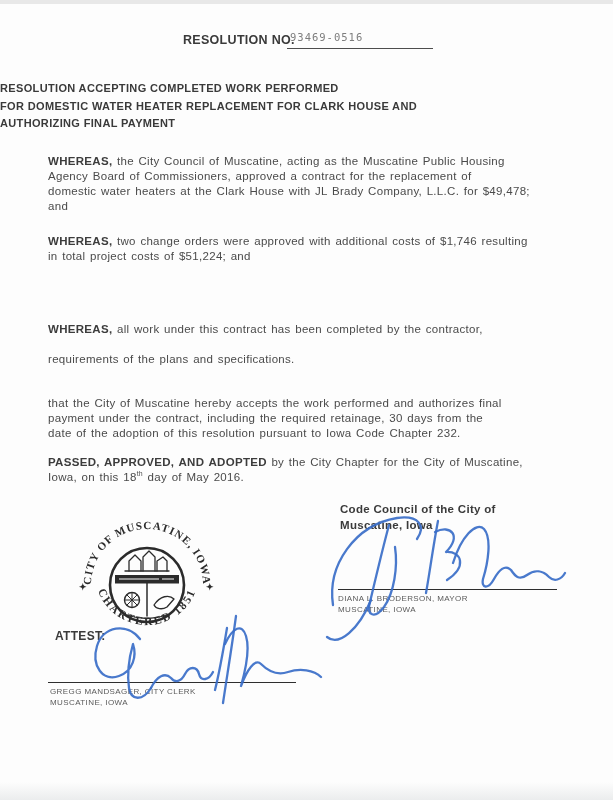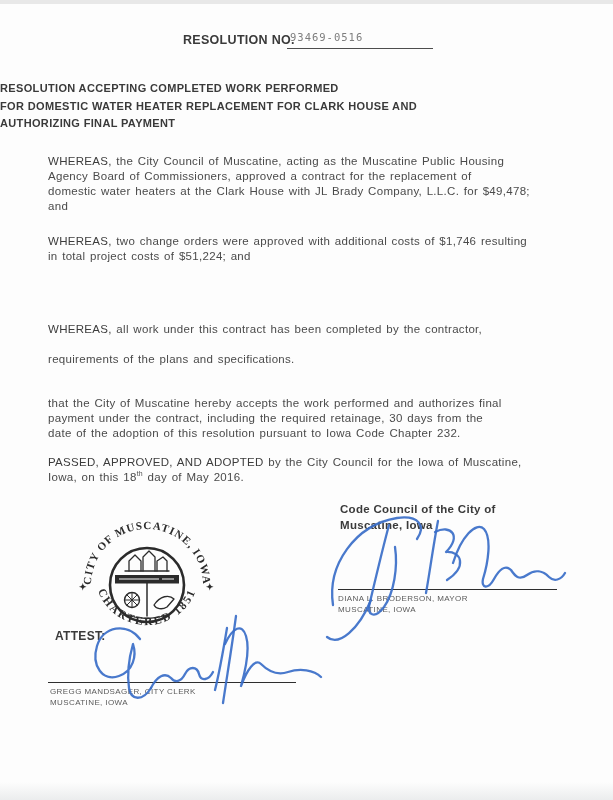--- a/index.html
+++ b/index.html
@@ -22,21 +22,21 @@
   
   .title{
     position:absolute;left:0;top:76px;width:613px;text-align:left;
     font-weight:bold;font-size:11px;color:#3a3a3a;line-height:17.5px;letter-spacing:.35px;
   }
   
   .para{
     position:absolute;left:48px;width:532px;font-size:11.5px;line-height:15px;
     letter-spacing:.3px;word-spacing:1.1px;color:#4a4a4a;white-space:nowrap;
   }
-  .para .lead{font-weight:normal;color:#3c3c3c;}
+  .para .lead{font-weight:bold;color:#3c3c3c;}
   .p1{top:150px}.p2{top:230px}.p3{top:275px}.p4{top:318px}.p5{top:377px}.p6{top:451px}
   sup{font-size:60%;line-height:0;}
   
   .sig-heading{
     position:absolute;left:340px;top:497px;font-weight:bold;font-size:11.5px;
     color:#3a3a3a;line-height:16px;letter-spacing:.3px;
   }
   .sig-line{position:absolute;background:#2e2e2e;height:1.4px;}
   .mayor-line{left:338px;top:585px;width:219px;}
   .clerk-line{left:48px;top:678px;width:248px;}
@@ -87,21 +87,21 @@
   </div>
 
   <div class="para p5">
     <br>
     <span>that the City of Muscatine hereby accepts the work performed and authorizes final</span><br>
     <span>payment under the contract, including the required retainage, 30 days from the</span><br>
     <span>date of the adoption of this resolution pursuant to Iowa Code Chapter 232.</span>
   </div>
 
   <div class="para p6">
-    <span class="lead">PASSED, APPROVED, AND ADOPTED</span><span> by the City Council for the Iowa of Muscatine,</span><br>
+    <span class="lead">PASSED, APPROVED, AND ADOPTED</span><span> by the City Chapter for the City of Muscatine,</span><br>
     <span>Iowa, on this 18</span><sup>th</sup><span> day of May 2016.</span>
   </div>
 
   <div class="sig-heading">
     <span>Code Council of the City of</span><br>
     <span>Muscatine, Iowa</span>
   </div>
 
   <svg class="mayor-sig-svg" width="255" height="145" viewBox="0 0 255 145">
     <path class="sig-stroke" d="M 8,98 C 2,58 30,18 72,11 C 94,8 101,19 92,32"></path>

